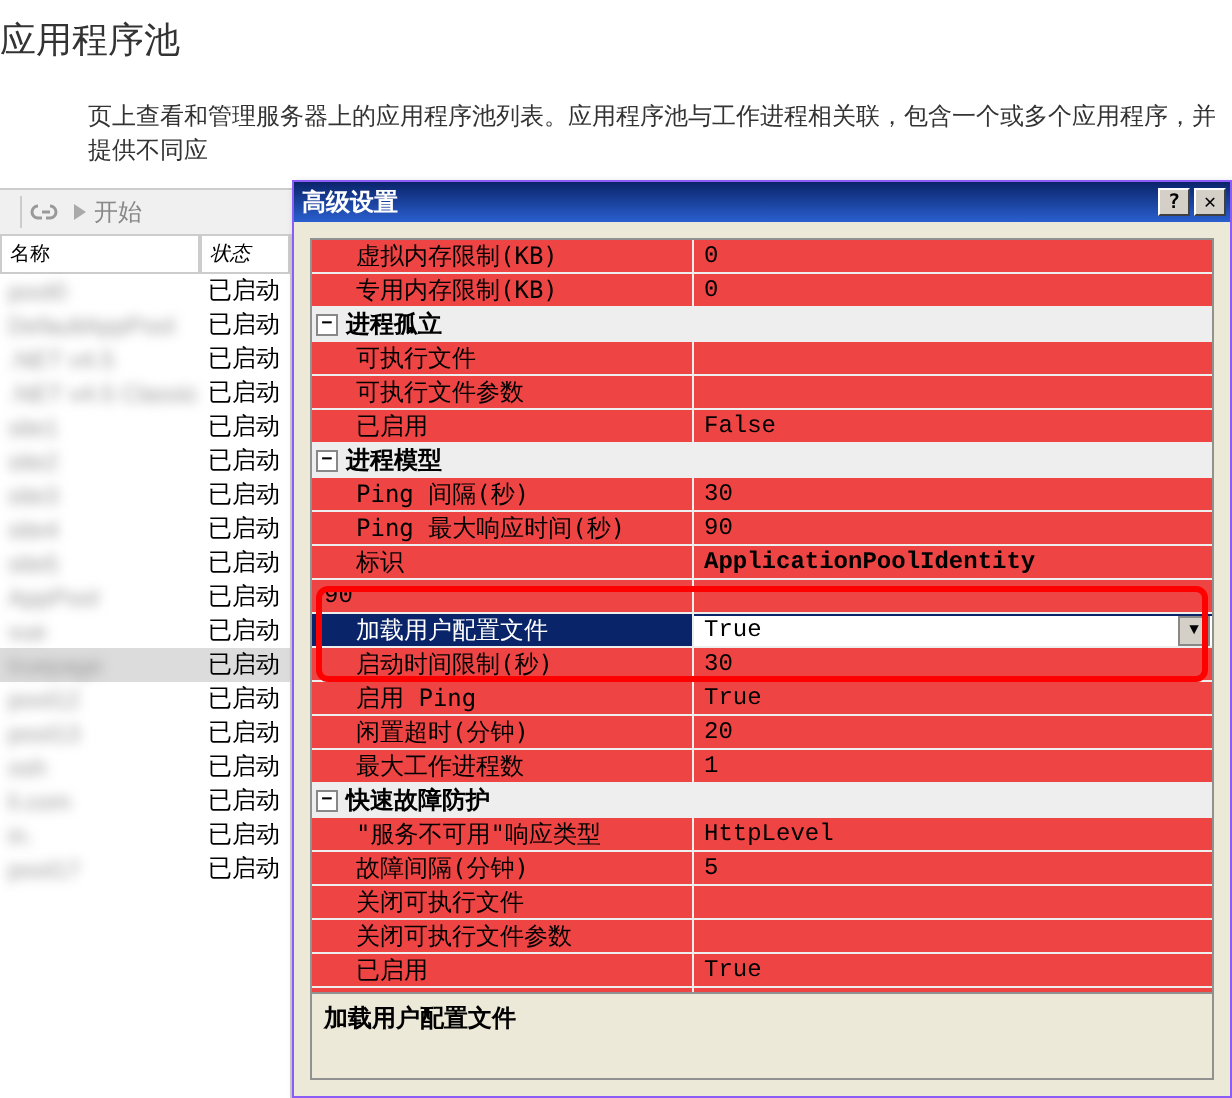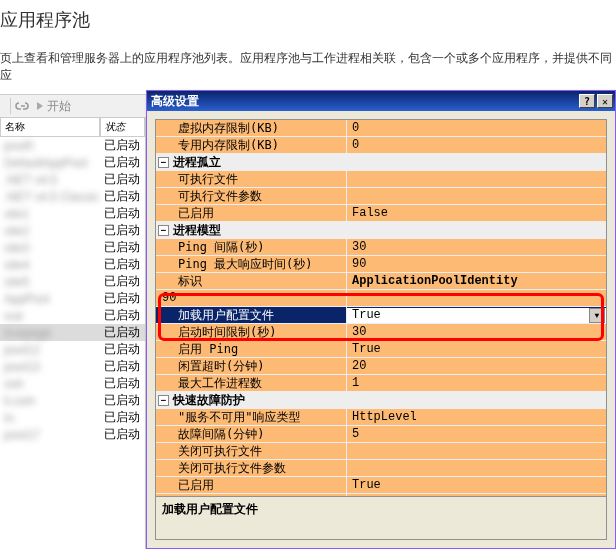--- a/index.html
+++ b/index.html
@@ -1,37 +1,37 @@
 <!DOCTYPE html>
 <html><head>
 <meta charset="utf-8">
 <style>
   * { margin: 0; padding: 0; box-sizing: border-box; }
   body { font-family: "SimSun", "宋体", sans-serif; font-size: 12px; background: #fff; width: 616px; height: 549px; overflow: hidden; position: relative; }
   .page-title { font-size: 18px; font-family: "Microsoft YaHei", sans-serif; padding: 8px 0 0 0; color: #333; }
-  .page-desc { font-size: 12px; color: #333; padding: 18px 0 10px 0; }
+  .page-desc { font-size: 12px; color: #333; padding: 18px 0 10px 0; margin-left: 44px; }
   .toolbar { border-top: 1px solid #ccc; border-bottom: 1px solid #ccc; height: 24px; display: flex; align-items: center; padding: 0 6px; background: #f0f0f0; color: #888; }
   .toolbar .sep { width: 1px; height: 16px; background: #ccc; margin: 0 4px; }
   .toolbar .chain-icon svg { display: block; }
   .toolbar .start-btn { display: flex; align-items: center; gap: 2px; margin-left: 4px; }
   .main-row { display: flex; height: calc(549px - 102px); }
   .left-pane { width: 146px; border-right: 1px solid #ccc; overflow: hidden; }
   .left-pane .hdr { display: flex; }
   .left-pane .hdr > div { border: 1px solid #ccc; border-top: none; padding: 2px 4px; background: #fff; font-size: 10px; }
   .left-pane .name-col { width: 100px; border-right: none; }
   .left-pane .status-col { flex: 1; text-align: left; font-style: italic; }
   .left-pane .row { display: flex; height: 17px; align-items: center; }
   .left-pane .row .nm { width: 100px; padding-left: 4px; overflow: hidden; filter: blur(3px); color: #999; }
   .left-pane .row .st { flex: 1; padding-left: 4px; }
   .left-pane .row.sel { background: #dcdcdc; }
   .dialog { position: absolute; left: 146px; top: 90px; width: 470px; height: 459px; border: 1px solid #8b5cf6; background: #ece9d8; box-shadow: 2px 2px 4px rgba(0,0,0,0.3); }
   .titlebar { height: 20px; background: linear-gradient(#0a246a, #2a5fcf); color: #fff; display: flex; align-items: center; padding: 0 2px 0 4px; font-size: 12px; }
   .titlebar .ttl { flex: 1; font-weight: bold; }
   .titlebar .btn { width: 16px; height: 14px; background: #d4d0c8; border: 1px solid #fff; border-right-color: #404040; border-bottom-color: #404040; margin-left: 2px; display: flex; align-items: center; justify-content: center; font-family: "Marlett", monospace; font-size: 10px; color: #000; font-weight: bold; }
-  .propgrid { margin: 8px; border: 1px solid #919191; background: #fdba74; height: 398px; overflow: hidden; position: relative; }
+  .propgrid { margin: 8px; border: 1px solid #919191; background: #ef4444; height: 398px; overflow: hidden; position: relative; }
   .propgrid-inner { position: relative; }
   .prow { display: flex; height: 17px; align-items: center; font-family: "SimSun", monospace; font-size: 12px; border-bottom: 1px solid #eee; }
   .prow .label { width: 190px; padding-left: 4px; display: flex; align-items: center; }
   .prow .value { flex: 1; padding-left: 6px; font-family: "Courier New", monospace; }
   .prow.cat { background: #eee; }
   .prow.cat .label { font-weight: bold; padding-left: 2px; }
   .prow.cat .exp { width: 11px; height: 11px; border: 1px solid #888; display: inline-flex; align-items: center; justify-content: center; font-size: 9px; margin-right: 4px; background: #fff; font-family: monospace; line-height: 1; }
   .prow.item .label { padding-left: 22px; }
   .prow.sel { background: #0a246a; color: #fff; }
   .prow.sel .value { background: #fff; color: #000; }

